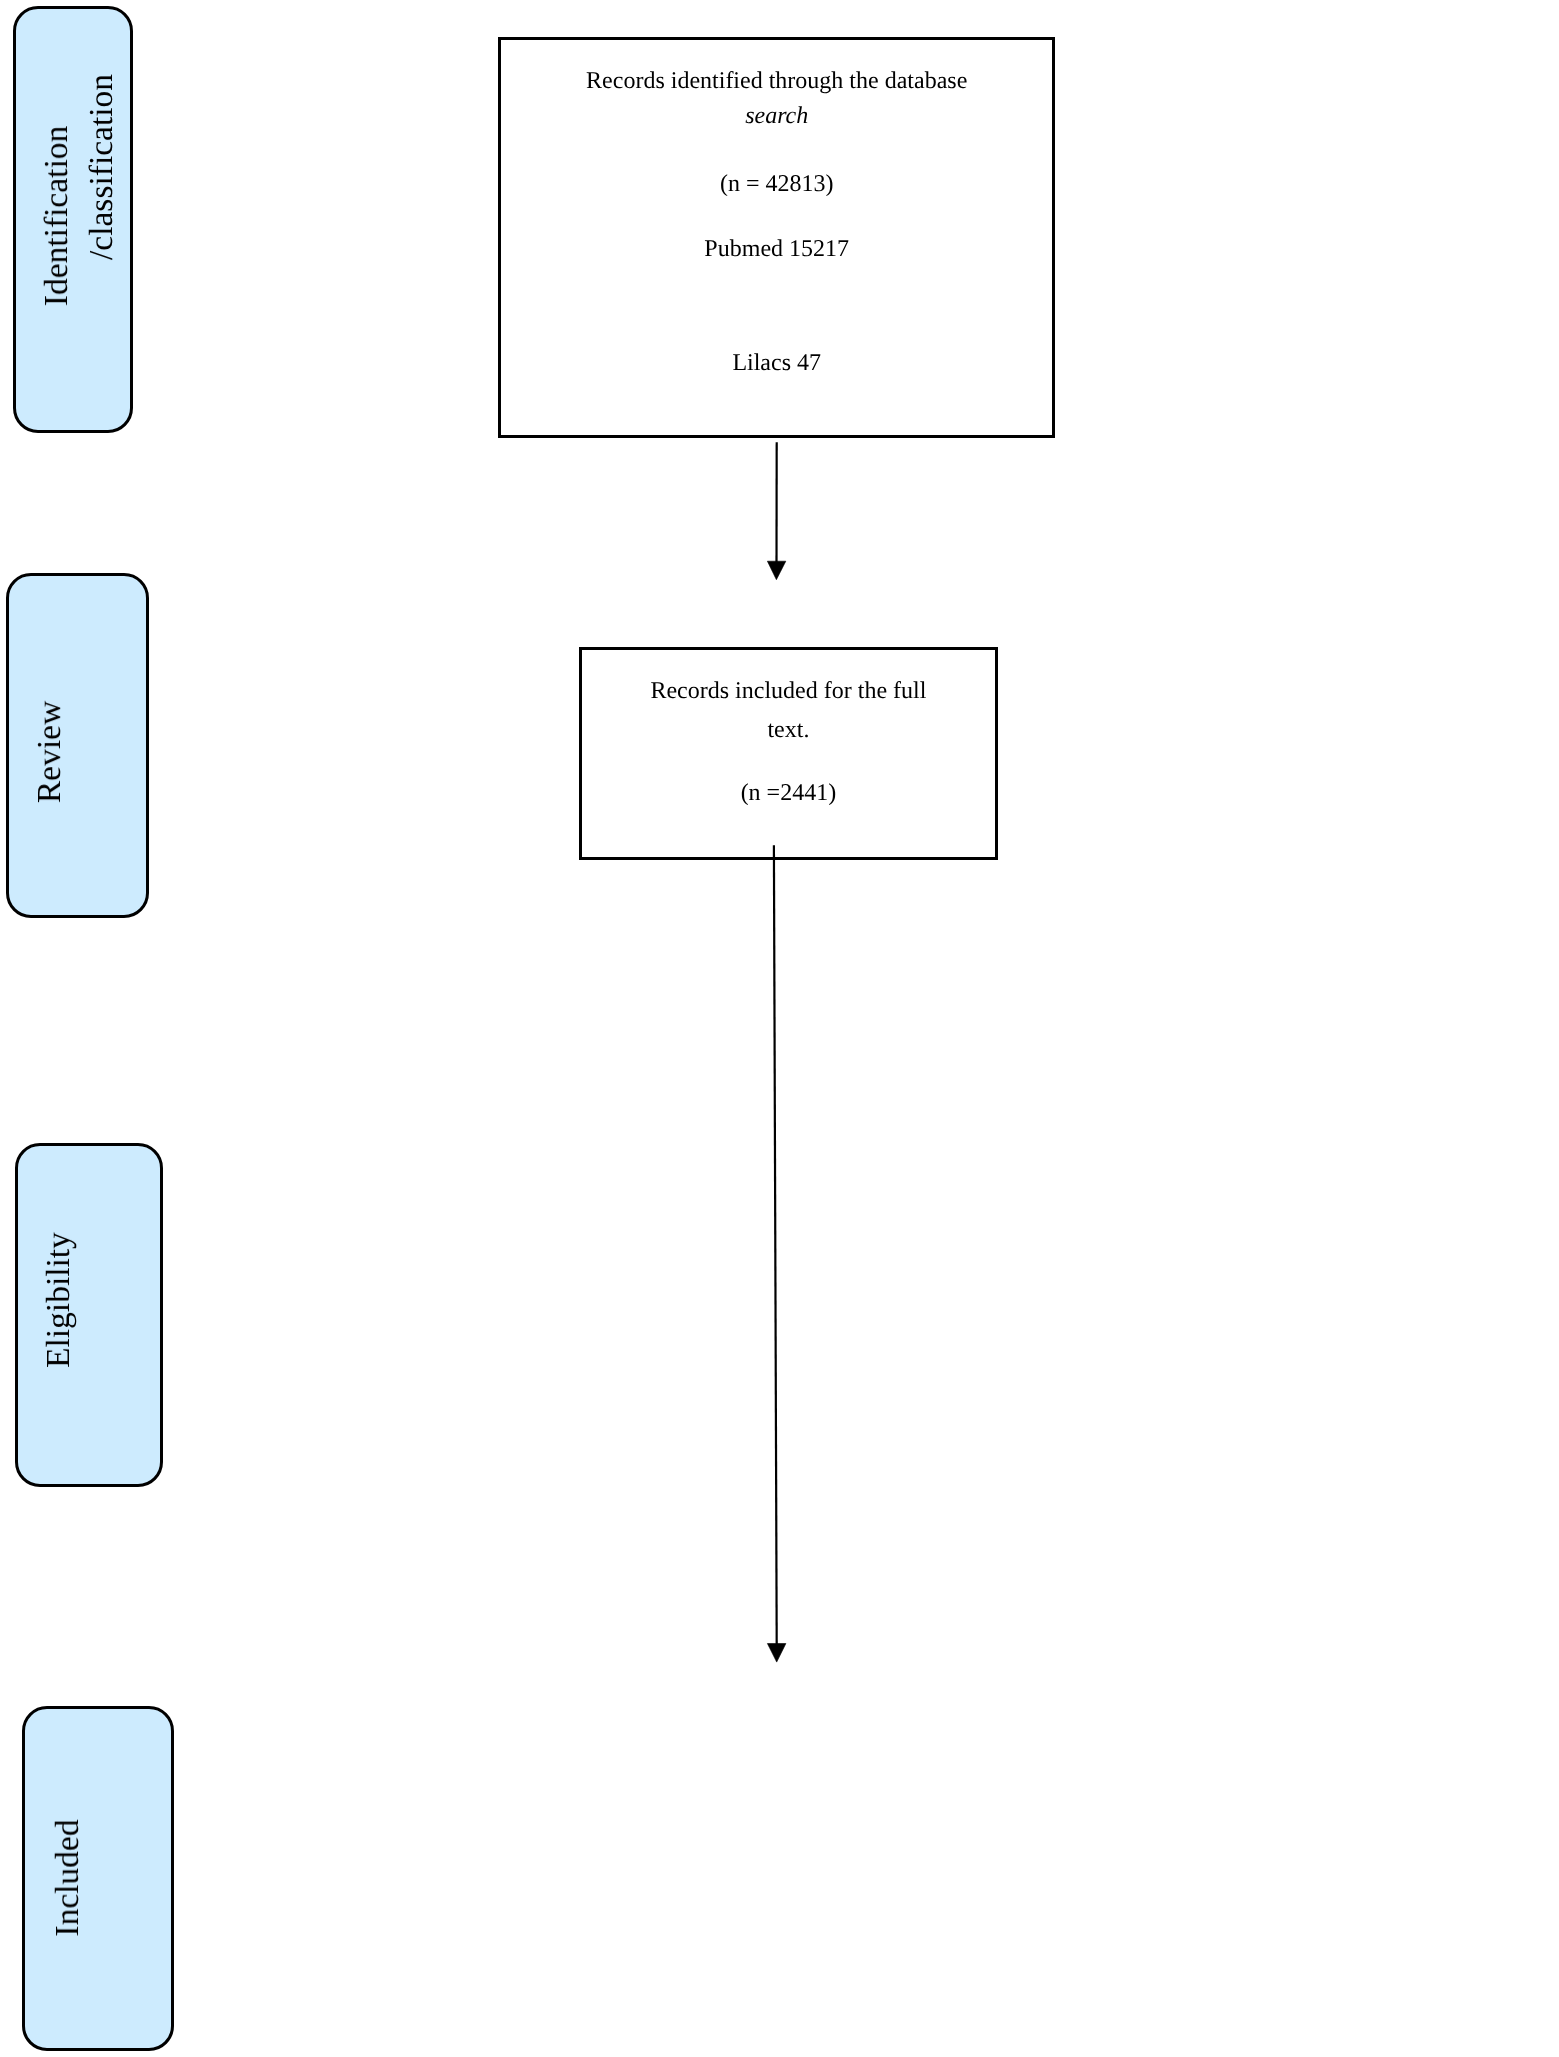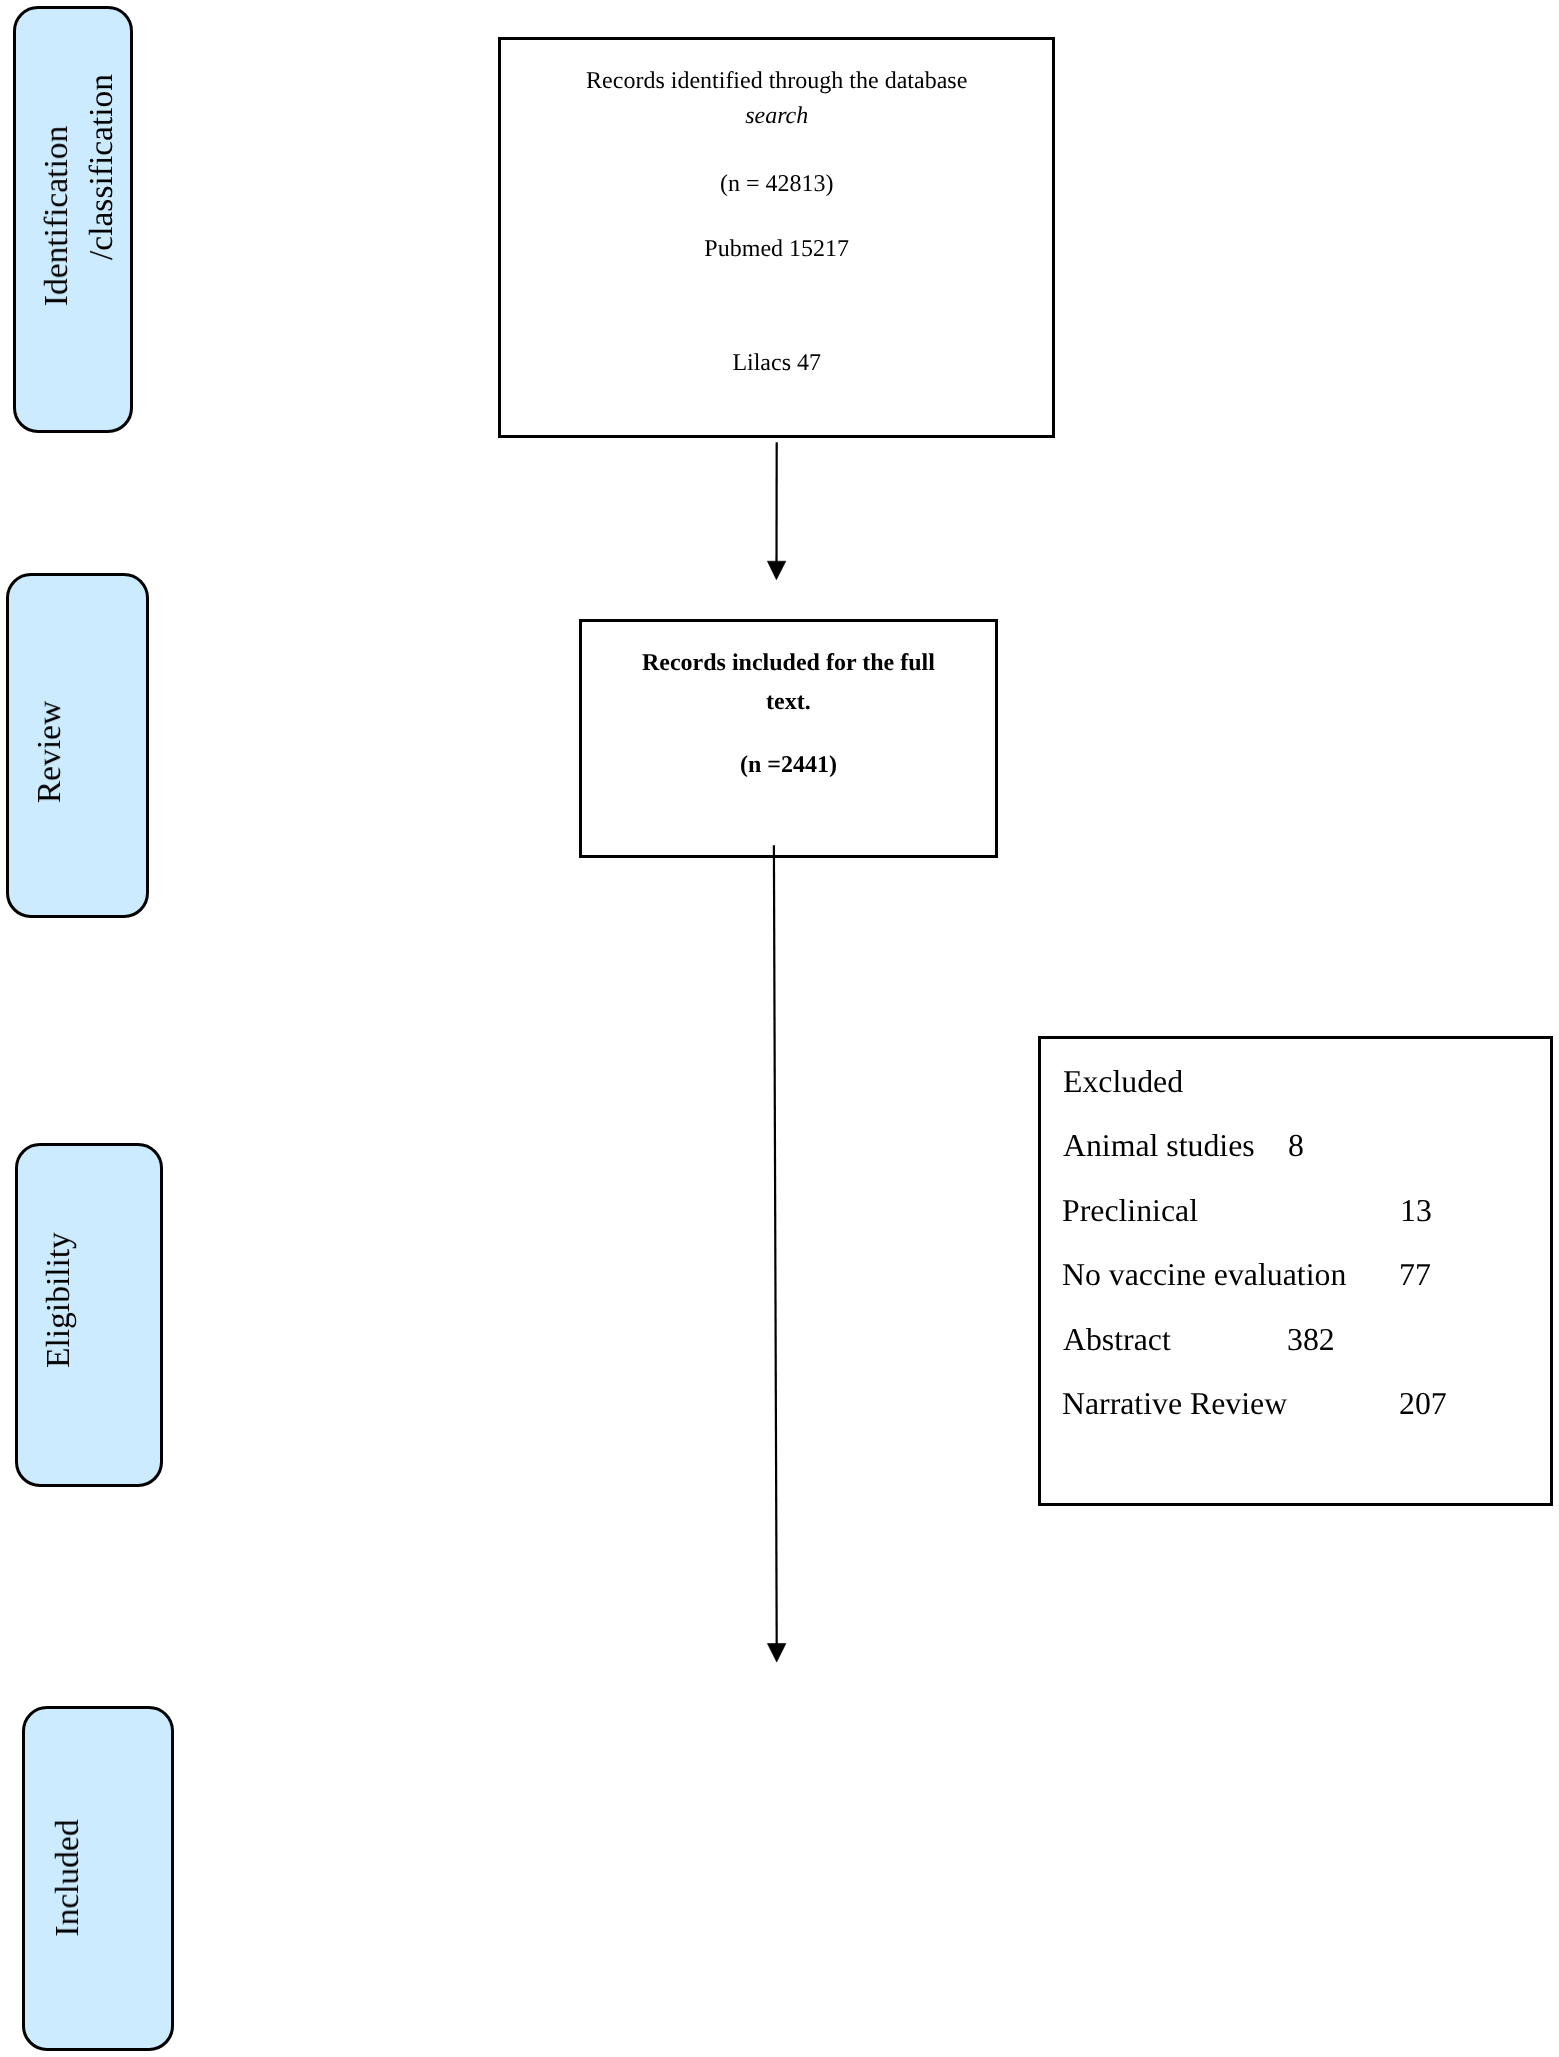--- a/index.html
+++ b/index.html
@@ -49,44 +49,26 @@
   <div class="vline" style="left:67.6px;top:1877.7px;">Included</div>
 
   <div class="wbox" id="identified-box" style="left:498px;top:37.4px;width:557.4px;height:400.7px;">
     <div class="txt" style="top:22.57px;">Records identified through the database</div>
     <div class="txt" style="top:58px;font-style:italic;">search</div>
     <div class="txt" style="top:125.97px;">(n = 42813)</div>
     <div class="txt" style="top:190.77px;">Pubmed 15217</div>
     <div class="txt" style="top:305px;">Lilacs 47</div>
   </div>
 
-  <div class="wbox" id="fulltext-box" style="left:578.9px;top:619px;width:418.8px;height:239px;font-weight:bold;">
+  <div class="wbox" id="fulltext-box" style="left:578.9px;top:647px;width:418.8px;height:213px;">
     <div class="txt" style="top:23.27px;">Records included for the full</div>
     <div class="txt" style="top:61.97px;">text.</div>
     <div class="txt" style="top:124.67px;">(n =2441)</div>
   </div>
 
-  <div class="wbox" id="excluded-box" style="left:1037.9px;top:1036.2px;width:515px;height:469.9px;">
-    <div class="exrow" style="left:22.40px;top:23.47px;">Excluded</div>
-
-    <div class="exrow" style="left:22.20px;top:87.97px;">Animal studies</div>
-    <div class="exval" style="left:246.75px;top:87.97px;">8</div>
-
-    <div class="exrow" style="left:21.60px;top:152.47px;">Preclinical</div>
-    <div class="exval" style="left:359.36px;top:152.47px;">13</div>
-
-    <div class="exrow" style="left:21.60px;top:216.97px;">No vaccine evaluation</div>
-    <div class="exval" style="left:357.79px;top:216.97px;">77</div>
-
-    <div class="exrow" style="left:22.20px;top:281.47px;">Abstract</div>
-    <div class="exval" style="left:246.13px;top:281.47px;">382</div>
-
-    <div class="exrow" style="left:21.60px;top:345.97px;">Narrative Review</div>
-    <div class="exval" style="left:358.05px;top:345.97px;">207</div>
-  </div>
 
 
   <svg id="links" viewBox="0 0 1559 2057">
     <g fill="#000000" stroke="#000000" stroke-width="2.2" shape-rendering="geometricPrecision">
       <line x1="776.7" y1="442.3" x2="776.5" y2="562"></line>
       <polygon points="767.4,561.2 785.8,561.2 776.4,579.7" stroke-width="0.6"></polygon>
 
       <line x1="773.9" y1="845.3" x2="776.7" y2="1644.3"></line>
       <polygon points="767.4,1643.5 785.9,1643.5 776.7,1662.1" stroke-width="0.6"></polygon>
     </g>

